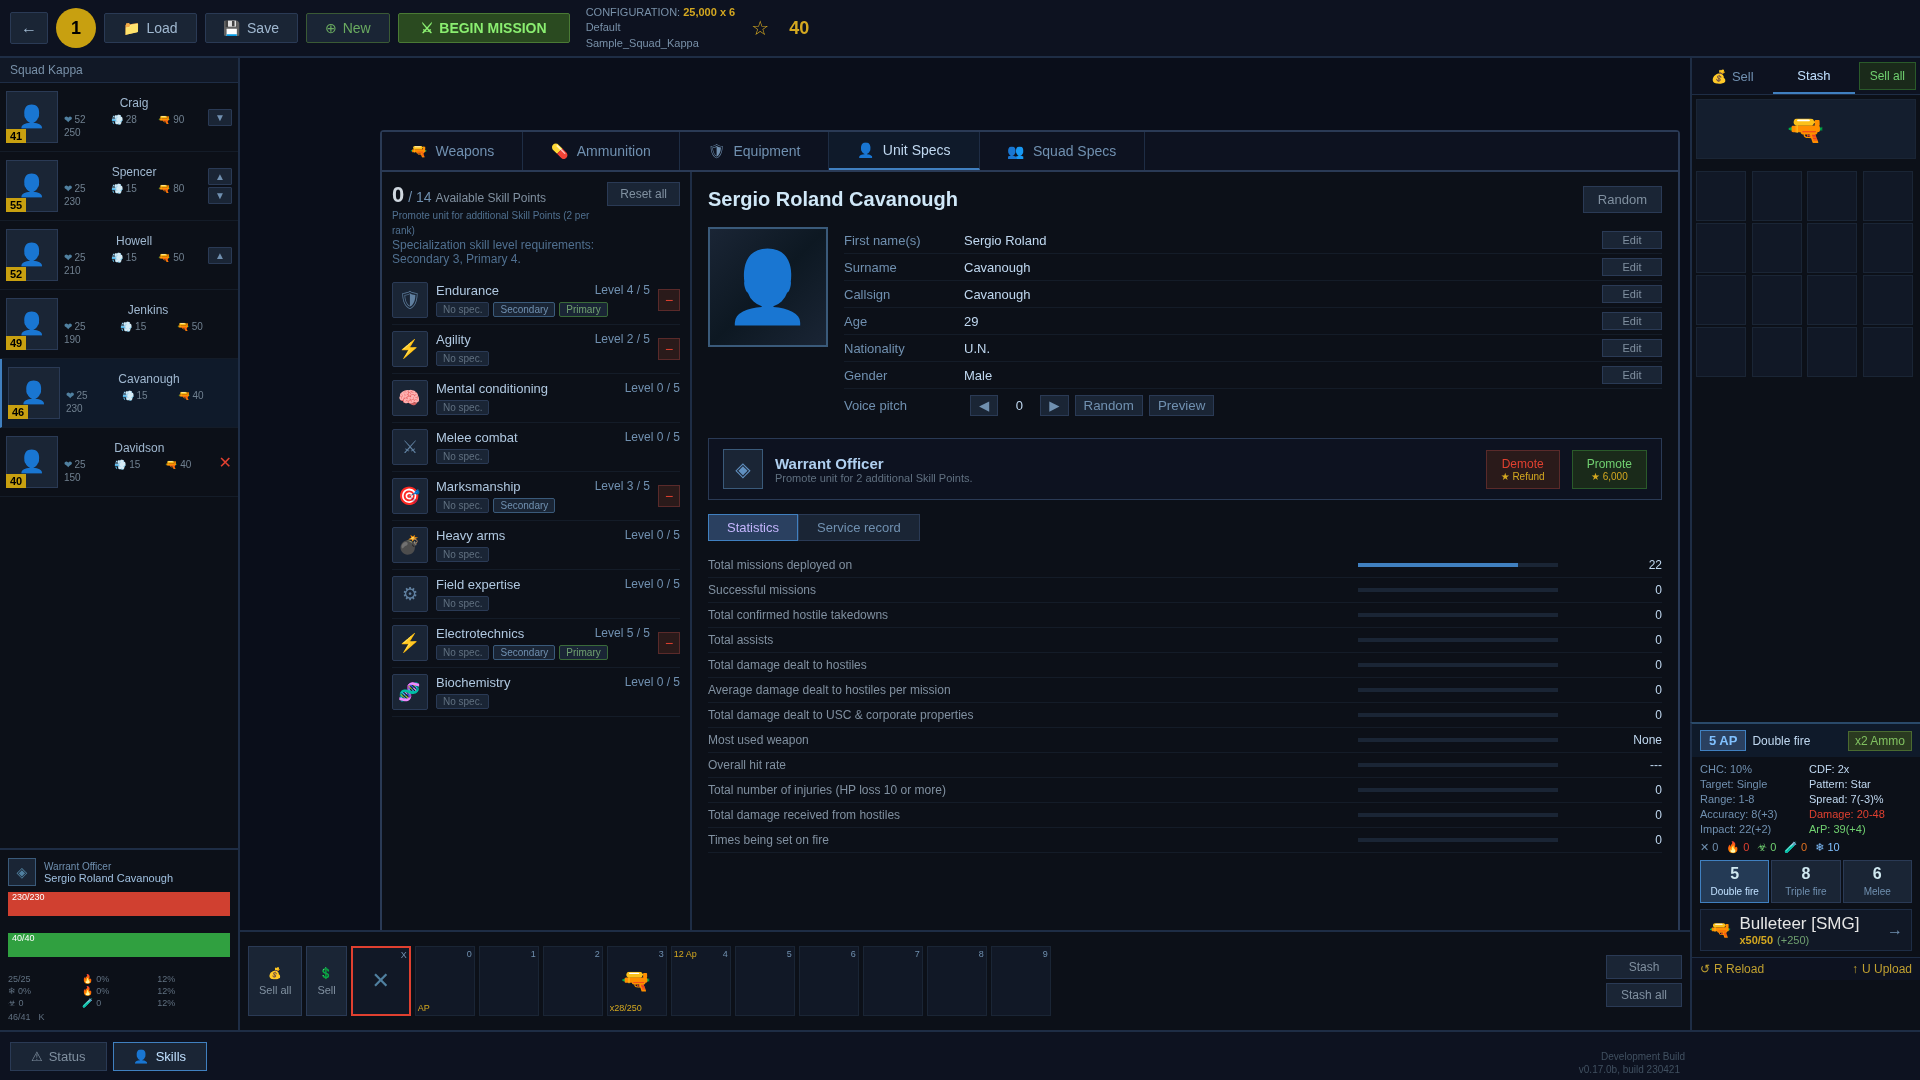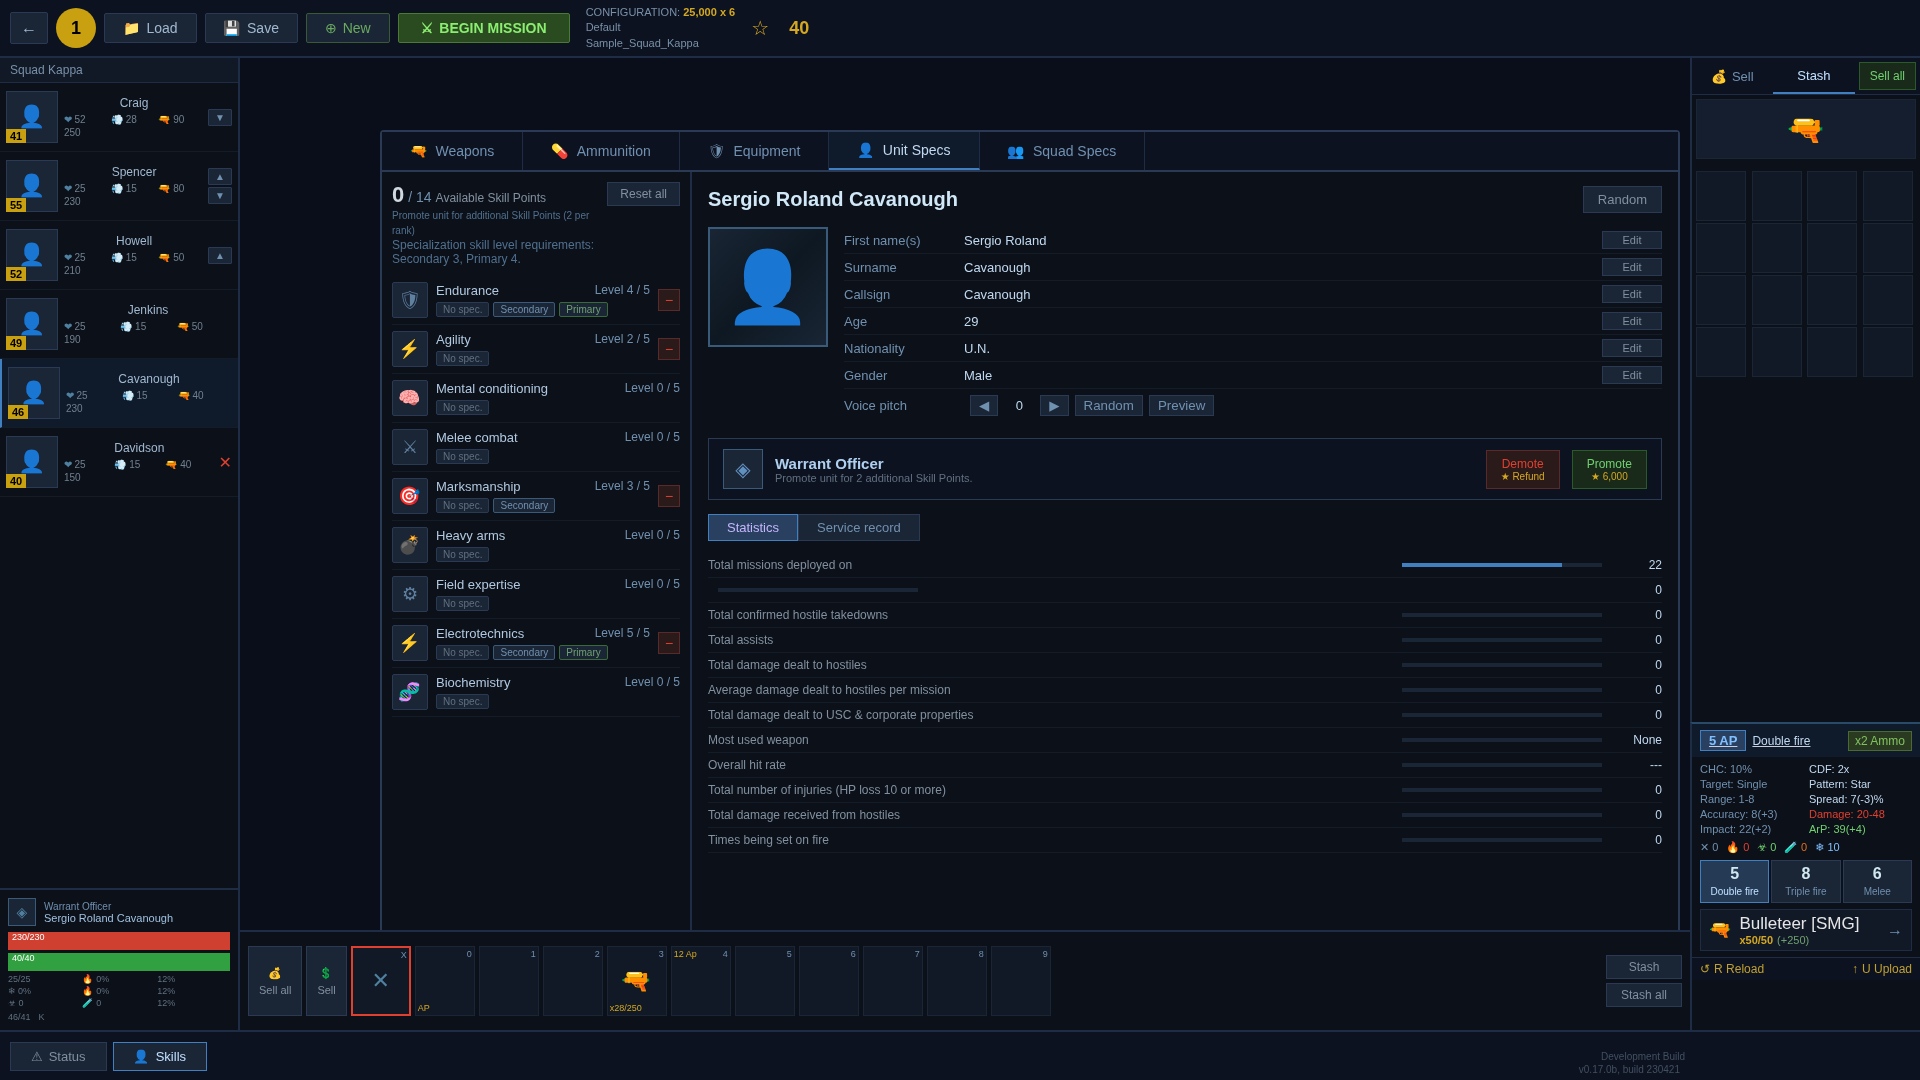--- a/index.html
+++ b/index.html
@@ -452,24 +452,24 @@
       font-size: 13px;
     }
     .inner-tab.active {
       background: #2a4060;
       border-color: #4080c0;
       color: #c4b5fd;
     }
     .stats-table { width: 100%; }
     .stats-row {
       display: flex;
-      justify-content: space-between;
       padding: 5px 0;
       border-bottom: 1px solid #141c28;
       font-size: 12px;
+      gap: 44px;
     }
     .stats-row-label { color: #8090a0; flex: 1; }
     .stats-row-value {
       color: #c0d8f0;
       min-width: 50px;
       text-align: right;
     }
     .stats-bar {
       height: 4px;
       background: #1a2535;
@@ -602,23 +602,23 @@
       border: 1px solid #3a5a7a;
       display: flex;
       align-items: center;
       justify-content: center;
       font-size: 14px;
       color: #5080a0;
     }
     .ub-name { color: #a0c0e0; font-size: 11px; }
     .ub-rank { color: #7090b0; font-size: 10px; }
     .hp-bar {
-      height: 18px;
+      height: 24px;
       background: #a21caf;
-      margin-bottom: 3px;
+      margin-bottom: 17px;
       position: relative;
     }
     .hp-fill {
       height: 100%;
       background: #d04030;
     }
     .hp-fill.green { background: #30a040; }
     .hp-text {
       position: absolute;
       left: 4px;
@@ -1195,20 +1195,21 @@
 
       <div class="stats-table">
         <div class="stats-row">
           <span class="stats-row-label">Total missions deployed on</span>
           <div class="stats-bar">
               <div class="stats-bar-fill" style="width:80%"></div>
             </div>
           <span class="stats-row-value">22</span>
         </div>
         <div class="stats-row">
+          <span class="stats-row-label">Successful missions</span>
           <div class="stats-bar">
               <div class="stats-bar-fill" style="width:0%"></div>
             </div>
           <span class="stats-row-value">0</span>
         </div>
         <div class="stats-row">
           <span class="stats-row-label">Total confirmed hostile takedowns</span>
           <div class="stats-bar">
               <div class="stats-bar-fill" style="width:0%"></div>
             </div>
@@ -1316,21 +1317,21 @@
     <div class="stash-slot"></div>
     <div class="stash-slot"></div>
     <div class="stash-slot"></div>
     <div class="stash-slot"></div>
   </div>
 </div>
 
 <div style="position:absolute;bottom:100px;right:0;width:230px;background:#0c1018;border-left:2px solid #1e2d45;border-top:2px solid #2a4a6a;">
 
   <div style="display:flex;align-items:center;justify-content:space-between;padding:6px 8px;background:#0f1a2a;">
-    <div style="display:flex;align-items:center;gap:6px;text-decoration:underline;">
+    <div style="display:flex;align-items:center;gap:6px;">
       <span style="background:#2a4060;border:1px solid #4080c0;color:#80c0ff;font-size:13px;font-weight:bold;padding:2px 8px;">5 AP</span>
       <span style="font-size:12px;color:#c0d8f0;">Double fire</span>
     </div>
     <span style="background:#2a3a20;border:1px solid #4a6a30;color:#80c060;font-size:12px;padding:2px 6px;">x2 Ammo</span>
   </div>
 
   <div style="padding:6px 8px;">
     <div style="display:grid;grid-template-columns:1fr 1fr;gap:3px 6px;font-size:11px;margin-bottom:6px;">
       <span style="color:#7090b0;">CHC: 10%</span>
       <span style="color:#c0d8f0;">CDF: 2x</span>

